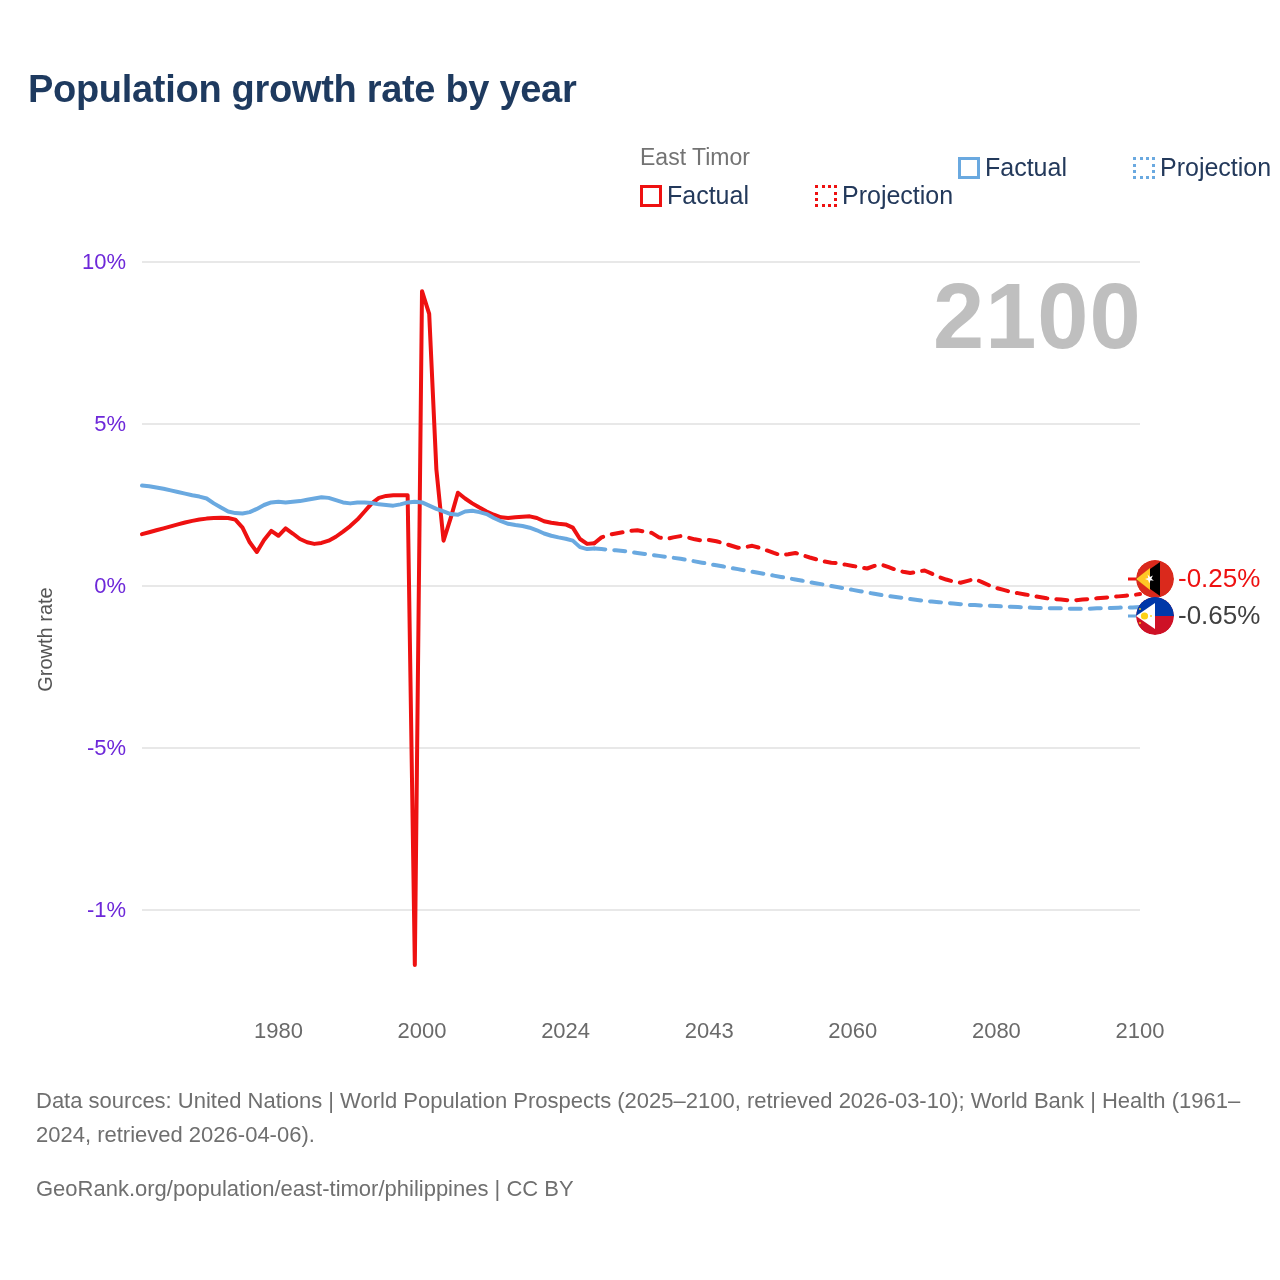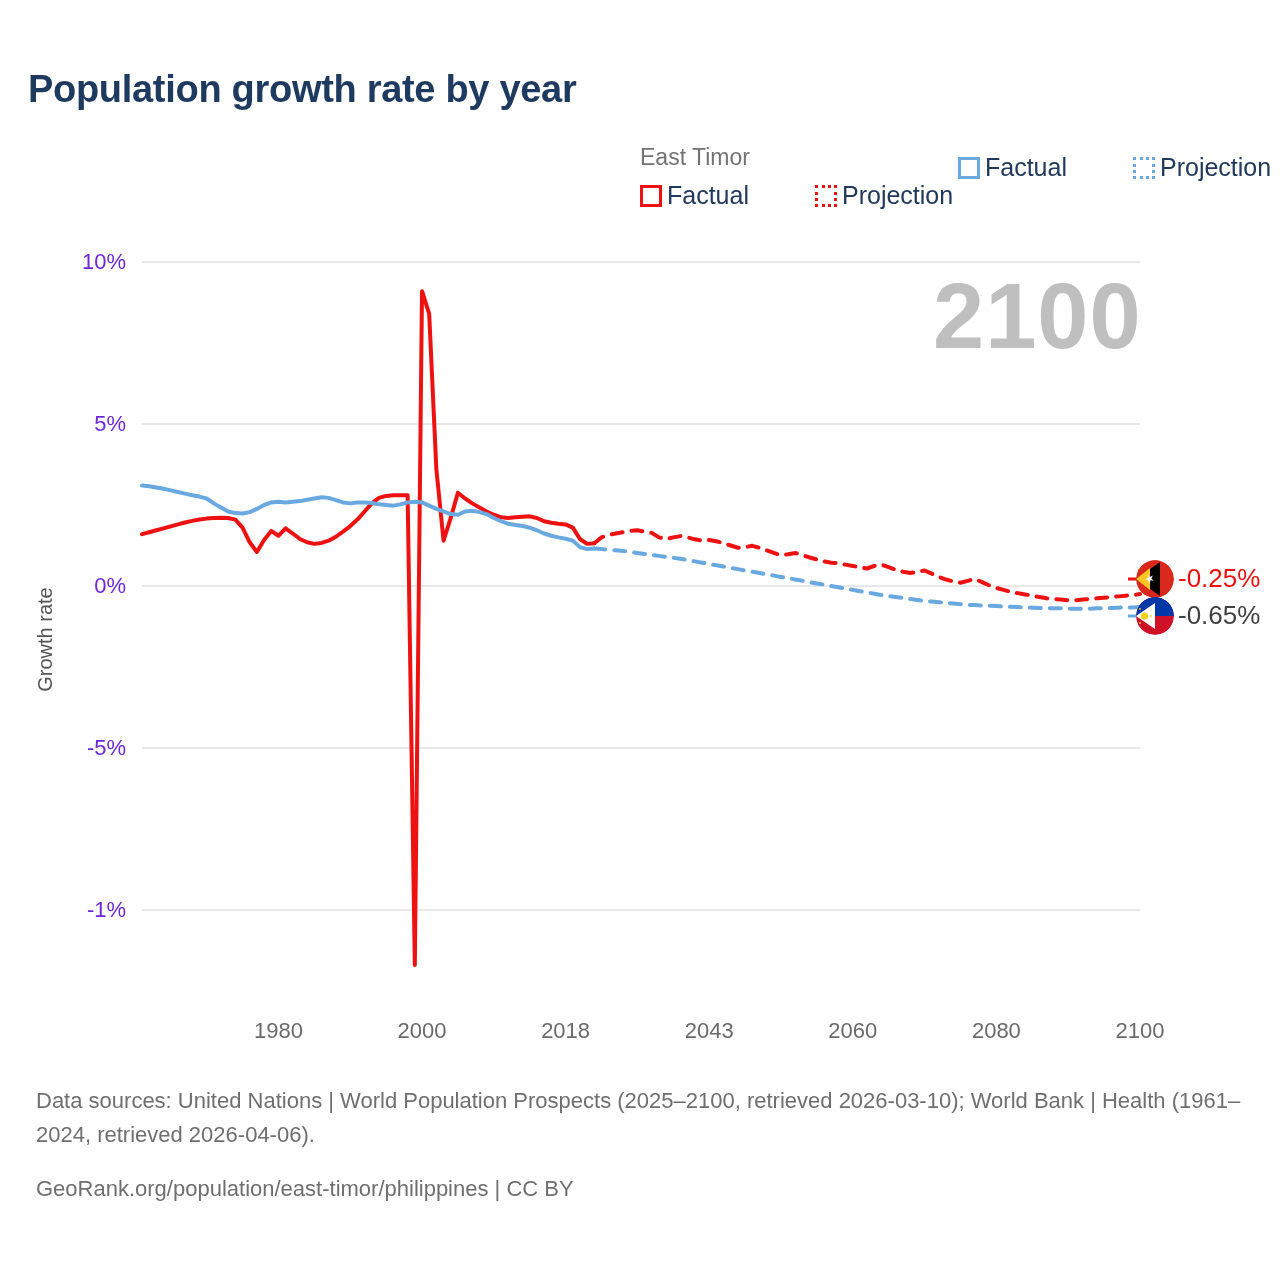--- a/index.html
+++ b/index.html
@@ -207,21 +207,21 @@
         <path d="M1128,616 L1140,616 L1140,626" fill="none" stroke="#6aa9e0" stroke-width="3"></path>
       </svg>
     <div id="tick-layer">
         <div class="y-tick-label" style="left: 36px; top: 262px;">10%</div>
         <div class="y-tick-label" style="left: 36px; top: 424px;">5%</div>
         <div class="y-tick-label" style="left: 36px; top: 586px;">0%</div>
         <div class="y-tick-label" style="left: 36px; top: 748px;">-5%</div>
         <div class="y-tick-label" style="left: 36px; top: 910px;">-1%</div>
         <div class="x-tick-label" style="left: 278.417px; top: 1018px;">1980</div>
         <div class="x-tick-label" style="left: 422.014px; top: 1018px;">2000</div>
-        <div class="x-tick-label" style="left: 565.612px; top: 1018px;">2018</div>
+        <div class="x-tick-label" style="left: 565.612px; top: 1018px;">2024</div>
         <div class="x-tick-label" style="left: 709.209px; top: 1018px;">2043</div>
         <div class="x-tick-label" style="left: 852.806px; top: 1018px;">2060</div>
         <div class="x-tick-label" style="left: 996.403px; top: 1018px;">2080</div>
         <div class="x-tick-label" style="left: 1140px; top: 1018px;">2100</div>
       </div>
     <div id="y-axis-title">Growth rate</div>
   </div>
 
   <div class="flag et">
     <svg viewBox="0 0 38 38" width="38" height="38">

